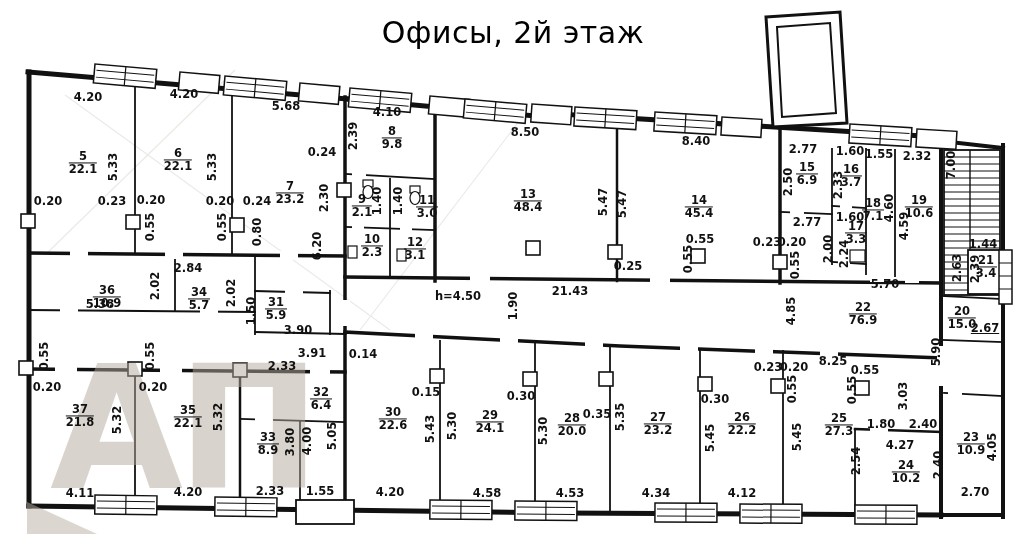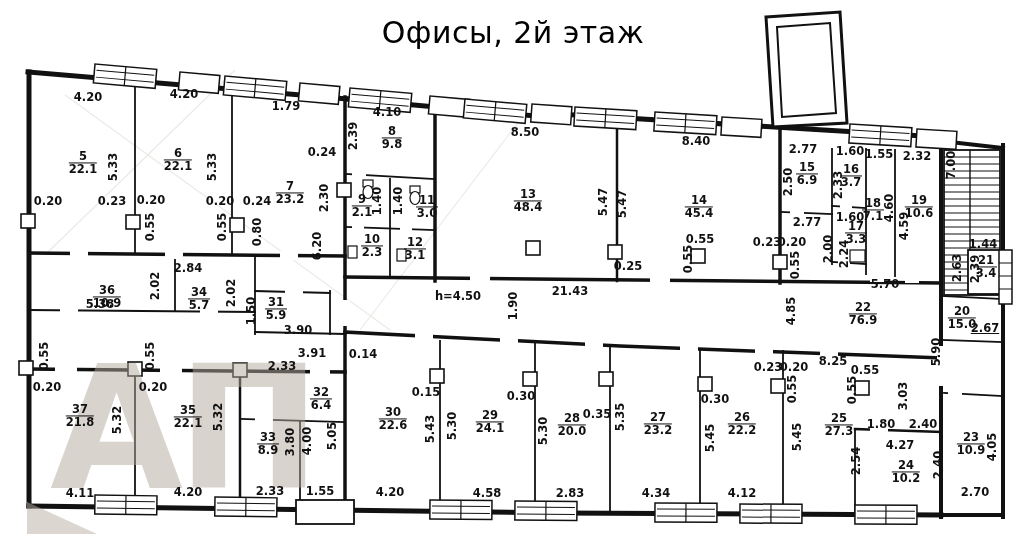--- a/index.html
+++ b/index.html
@@ -374,21 +374,21 @@
       <div class="room" style="left: 107px; top: 297px;">
         <span class="rn">36</span>
         <span class="ra">10.9</span>
       </div>
       <div class="room" style="left: 80px; top: 416px;">
         <span class="rn">37</span>
         <span class="ra">21.8</span>
       </div>
       <div class="dim" style="left: 88px; top: 97px;">4.20</div>
       <div class="dim" style="left: 184px; top: 94px;">4.20</div>
-      <div class="dim" style="left: 286px; top: 106px;">1.79</div>
+      <div class="dim" style="left: 286px; top: 106px;">5.68</div>
       <div class="dim" style="left: 387px; top: 112px;">4.10</div>
       <div class="dim" style="left: 525px; top: 132px;">8.50</div>
       <div class="dim" style="left: 696px; top: 141px;">8.40</div>
       <div class="dim v" style="left: 353px; top: 136px;">2.39</div>
       <div class="dim" style="left: 322px; top: 152px;">0.24</div>
       <div class="dim" style="left: 803px; top: 149px;">2.77</div>
       <div class="dim" style="left: 850px; top: 151px;">1.60</div>
       <div class="dim" style="left: 879px; top: 154px;">1.55</div>
       <div class="dim" style="left: 917px; top: 156px;">2.32</div>
       <div class="dim v" style="left: 951px; top: 165px;">7.00</div>
@@ -472,18 +472,18 @@
       <div class="dim v" style="left: 218px; top: 417px;">5.32</div>
       <div class="dim v" style="left: 290px; top: 442px;">3.80</div>
       <div class="dim v" style="left: 307px; top: 441px;">4.00</div>
       <div class="dim v" style="left: 332px; top: 436px;">5.05</div>
       <div class="dim" style="left: 80px; top: 493px;">4.11</div>
       <div class="dim" style="left: 188px; top: 492px;">4.20</div>
       <div class="dim" style="left: 270px; top: 491px;">2.33</div>
       <div class="dim" style="left: 320px; top: 491px;">1.55</div>
       <div class="dim" style="left: 390px; top: 492px;">4.20</div>
       <div class="dim" style="left: 487px; top: 493px;">4.58</div>
-      <div class="dim" style="left: 570px; top: 493px;">2.83</div>
+      <div class="dim" style="left: 570px; top: 493px;">4.53</div>
       <div class="dim" style="left: 656px; top: 493px;">4.34</div>
       <div class="dim" style="left: 742px; top: 493px;">4.12</div>
       <div class="dim" style="left: 975px; top: 492px;">2.70</div>
     </div>
 </div>
 
 </body></html>

